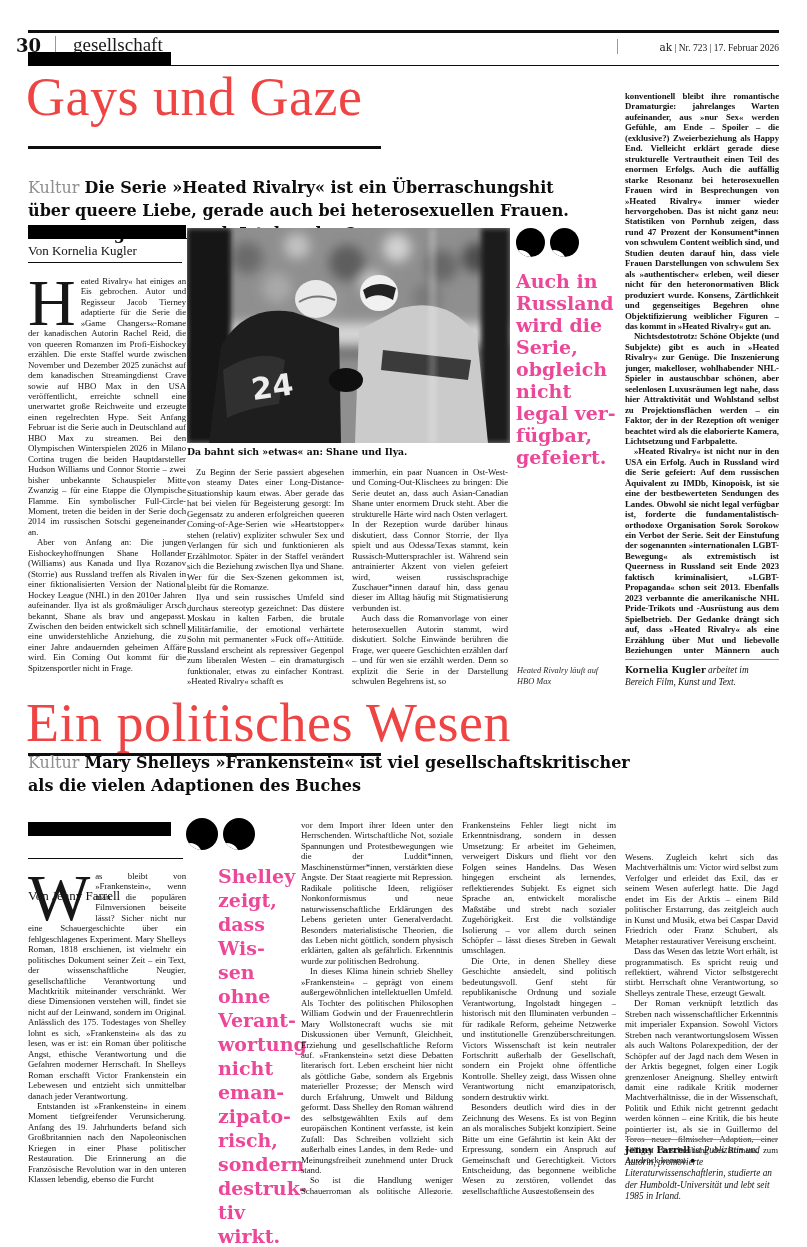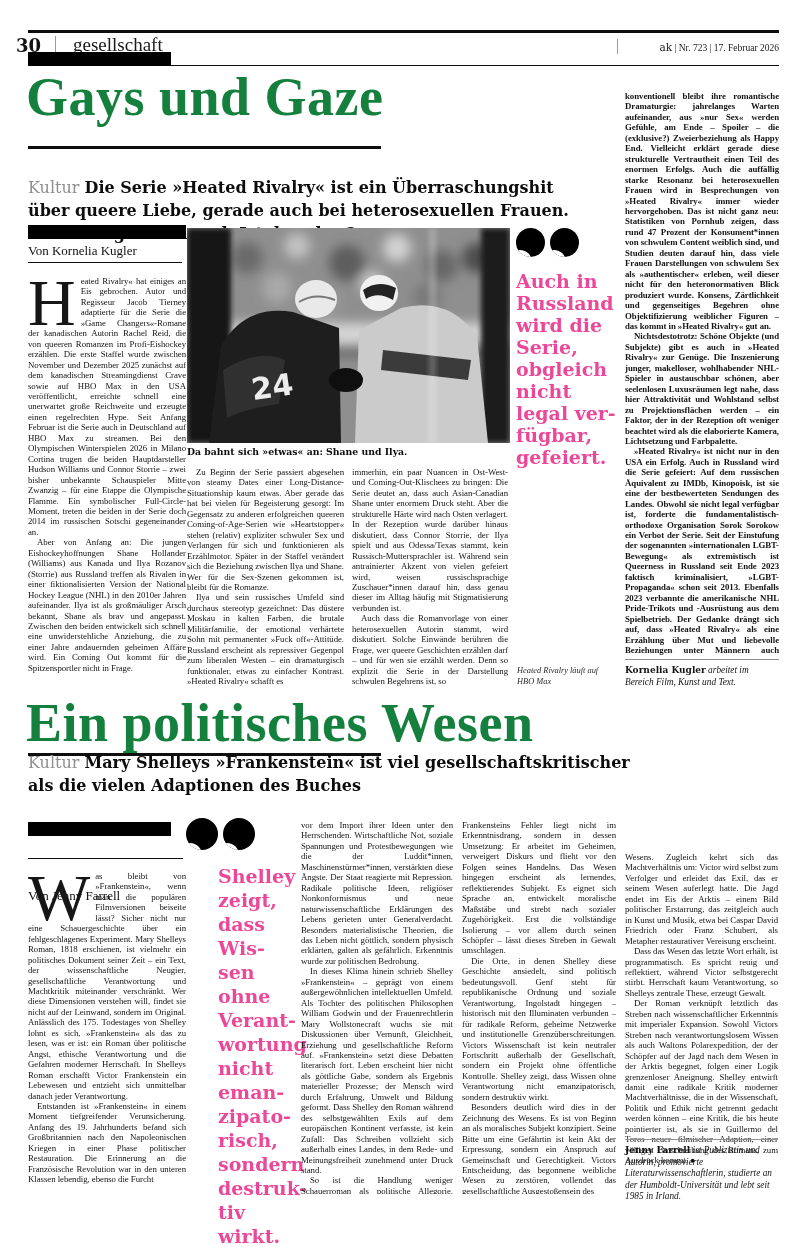--- a/index.html
+++ b/index.html
@@ -8,22 +8,22 @@
   .abs{position:absolute;}
   .rule{background:#0e0e0e;}
   .grayrule{background:#909090;}
   .bar{background:#000;}
   
   .pageno{font-family:"DejaVu Serif",serif;font-weight:bold;font-size:18px;line-height:20px;}
   .section{font-size:19px;line-height:21px;color:#1a1a1a;text-align:center;}
   .masthead{font-size:9.5px;line-height:12px;text-align:right;color:#1a1a1a;}
   .masthead .brand{font-family:"DejaVu Serif",serif;font-weight:normal;font-size:10.5px;}
   
-  .headline{font-family:"Liberation Serif",serif;font-weight:700;font-size:54px;line-height:58px;
-            letter-spacing:.5px;color:#15803d;white-space:nowrap;}
+  .headline{font-family:"Liberation Serif",serif;font-weight:400;font-size:54px;line-height:58px;
+            letter-spacing:.5px;color:#ef4444;white-space:nowrap;}
   .kicker{font-family:"DejaVu Serif",serif;font-weight:bold;font-size:16px;line-height:23px;
           color:#0d0d0d;white-space:pre-line;}
   .kicker .klabel{font-weight:normal;color:#8f8f8f;}
   .byline{font-size:13px;line-height:15px;color:#111;}
   
   .colbody{font-size:8.8px;line-height:10.45px;text-align:justify;color:#141414;
            overflow:hidden;letter-spacing:-0.05px;}
   .colbody p{margin:0;}
   .colbody p.ind{text-indent:9px;}
   .dc{float:left;font-family:"Liberation Serif",serif;font-weight:400;font-size:66px;
@@ -211,21 +211,21 @@
     </div>
 
     <div class="abs colbody" style="left:462px;top:820px;width:154px;height:374px;">
       <p>Frankensteins Fehler liegt nicht im Erkenntnisdrang, sondern in dessen Umsetzung: Er arbeitet im Geheimen, verweigert Diskurs und flieht vor den Folgen seines Handelns. Das Wesen hingegen erscheint als lernendes, reflektierendes Subjekt. Es eignet sich Sprache an, entwickelt moralische Maßstäbe und strebt nach sozialer Zugehörigkeit. Erst die vollständige Isolierung – vor allem durch seinen Schöpfer – lässt dieses Streben in Gewalt umschlagen.</p>
       <p class="ind">Die Orte, in denen Shelley diese Geschichte ansiedelt, sind politisch bedeutungsvoll. Genf steht für republikanische Ordnung und soziale Verantwortung, Ingolstadt hingegen – historisch mit den Illuminaten verbunden – für radikale Reform, geheime Netzwerke und institutionelle Grenzüberschreitungen. Victors Wissenschaft ist kein neutraler Fortschritt außerhalb der Gesellschaft, sondern ein Projekt ohne öffentliche Kontrolle. Shelley zeigt, dass Wissen ohne Verantwortung nicht emanzipatorisch, sondern destruktiv wirkt.</p>
       <p class="ind">Besonders deutlich wird dies in der Zeichnung des Wesens. Es ist von Beginn an als moralisches Subjekt konzipiert. Seine Bitte um eine Gefährtin ist kein Akt der Erpressung, sondern ein Anspruch auf Gemeinschaft und Gerechtigkeit. Victors Entscheidung, das begonnene weibliche Wesen zu zerstören, vollendet das gesellschaftliche Ausgestoßensein des</p>
     </div>
 
     <div class="abs colbody" style="left:625px;top:820px;width:153px;height:316px;margin-top:32px;">
       <p>Wesens. Zugleich kehrt sich das Machtverhältnis um: Victor wird selbst zum Verfolger und erleidet das Exil, das er seinem Wesen auferlegt hatte. Die Jagd endet im Eis der Arktis – einem Bild politischer Erstarrung, das zeitgleich auch in Kunst und Musik, etwa bei Caspar David Friedrich oder Franz Schubert, als Metapher restaurativer Vereisung erscheint.</p>
-      <p class="ind">Dass das Wesen das letzte Wort erhält, ist programmatisch. Es spricht reuig und reflektiert, während Victor selbstgerecht stirbt. Herrschaft kaum Verantwortung, so Shelleys zentrale These, erzeugt Gewalt.</p>
+      <p class="ind">Dass das Wesen das letzte Wort erhält, ist programmatisch. Es spricht reuig und reflektiert, während Victor selbstgerecht stirbt. Herrschaft ohne Verantwortung, so Shelleys zentrale These, erzeugt Gewalt.</p>
       <p class="ind">Der Roman verknüpft letztlich das Streben nach wissenschaftlicher Erkenntnis mit imperialer Expansion. Sowohl Victors Streben nach verantwortungslosem Wissen als auch Waltons Polarexpedition, der der Schöpfer auf der Jagd nach dem Wesen in der Arktis begegnet, folgen einer Logik grenzenloser Aneignung. Shelley entwirft damit eine radikale Kritik moderner Machtverhältnisse, die in der Wissenschaft, Politik und Ethik nicht getrennt gedacht werden können – eine Kritik, die bis heute pointierter ist, als sie in Guillermo del Toros neuer filmischer Adaption, einer völligen Umschreibung des Romans, zum Ausdruck kommt. ●</p>
     </div>
 
     <div class="abs grayrule" style="left:625px;top:1139px;width:153px;height:1px;"></div>
     <div class="abs bio" style="left:625px;top:1145px;width:153px;">
       <span class="bname">Jenny Farrell</span><span class="brest"> ist Publizistin und Autorin, promovierte Literaturwissenschaftlerin, studierte an der Humboldt-Universität und lebt seit 1985 in Irland.</span>
     </div>
   </div>
 
 </div>

